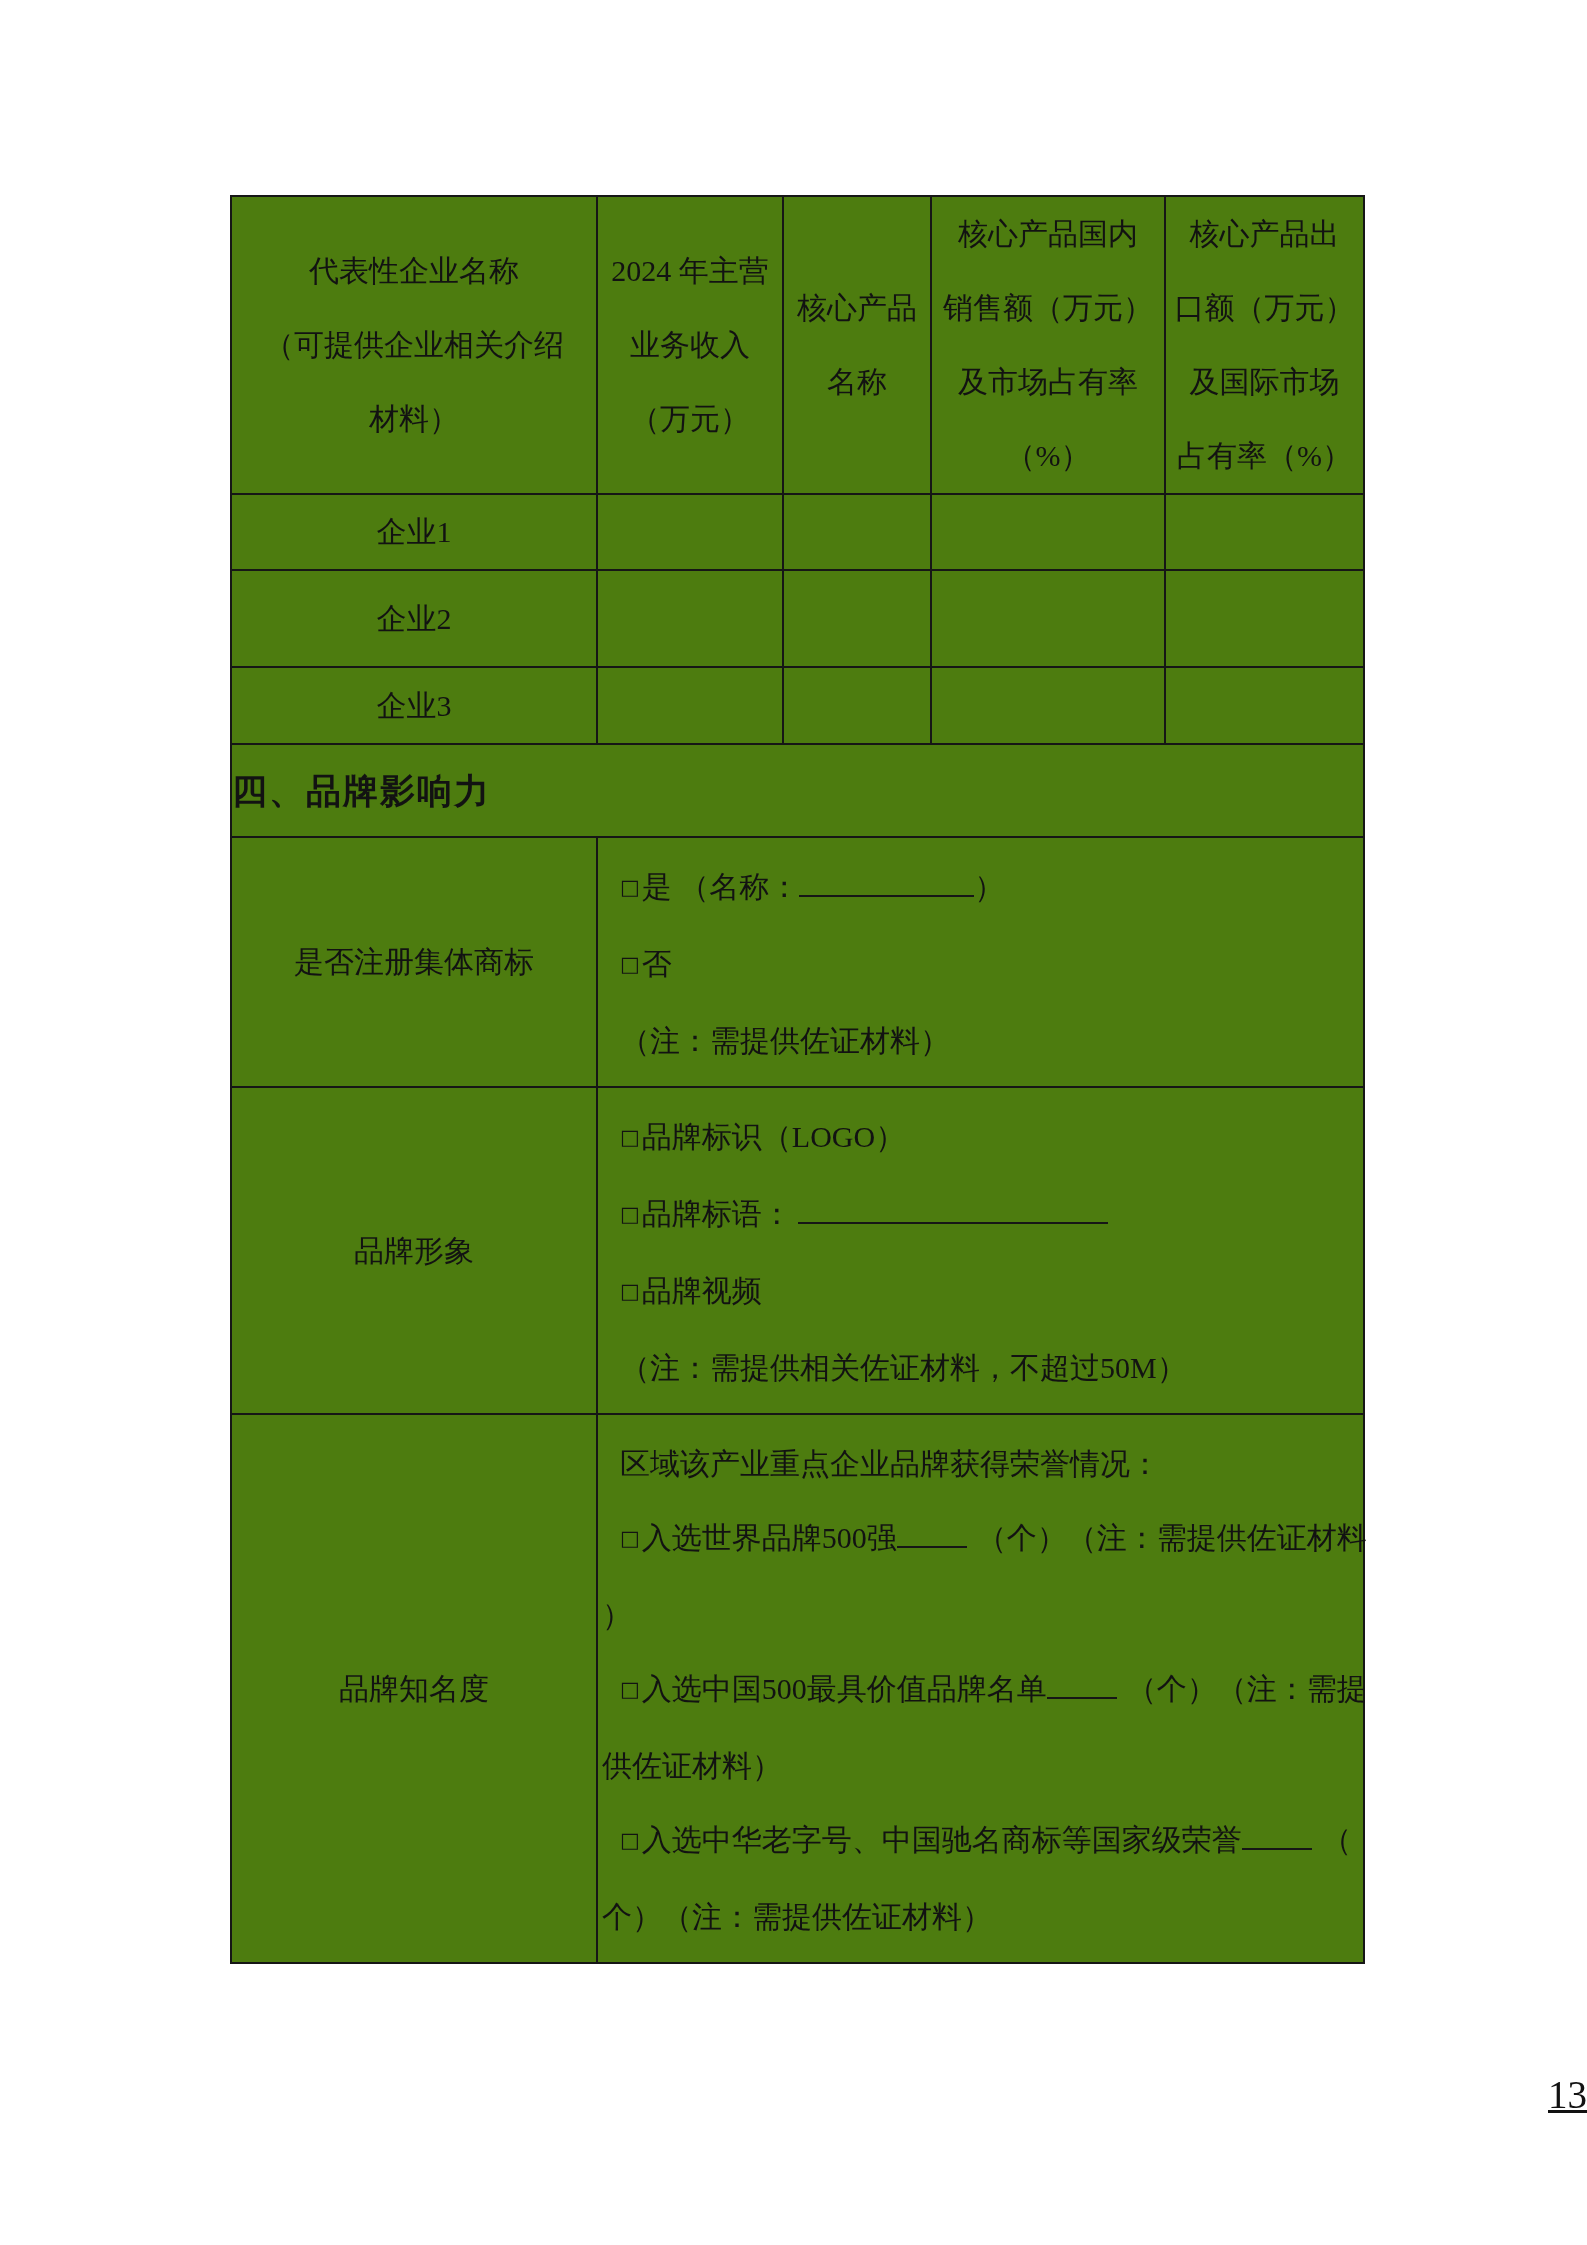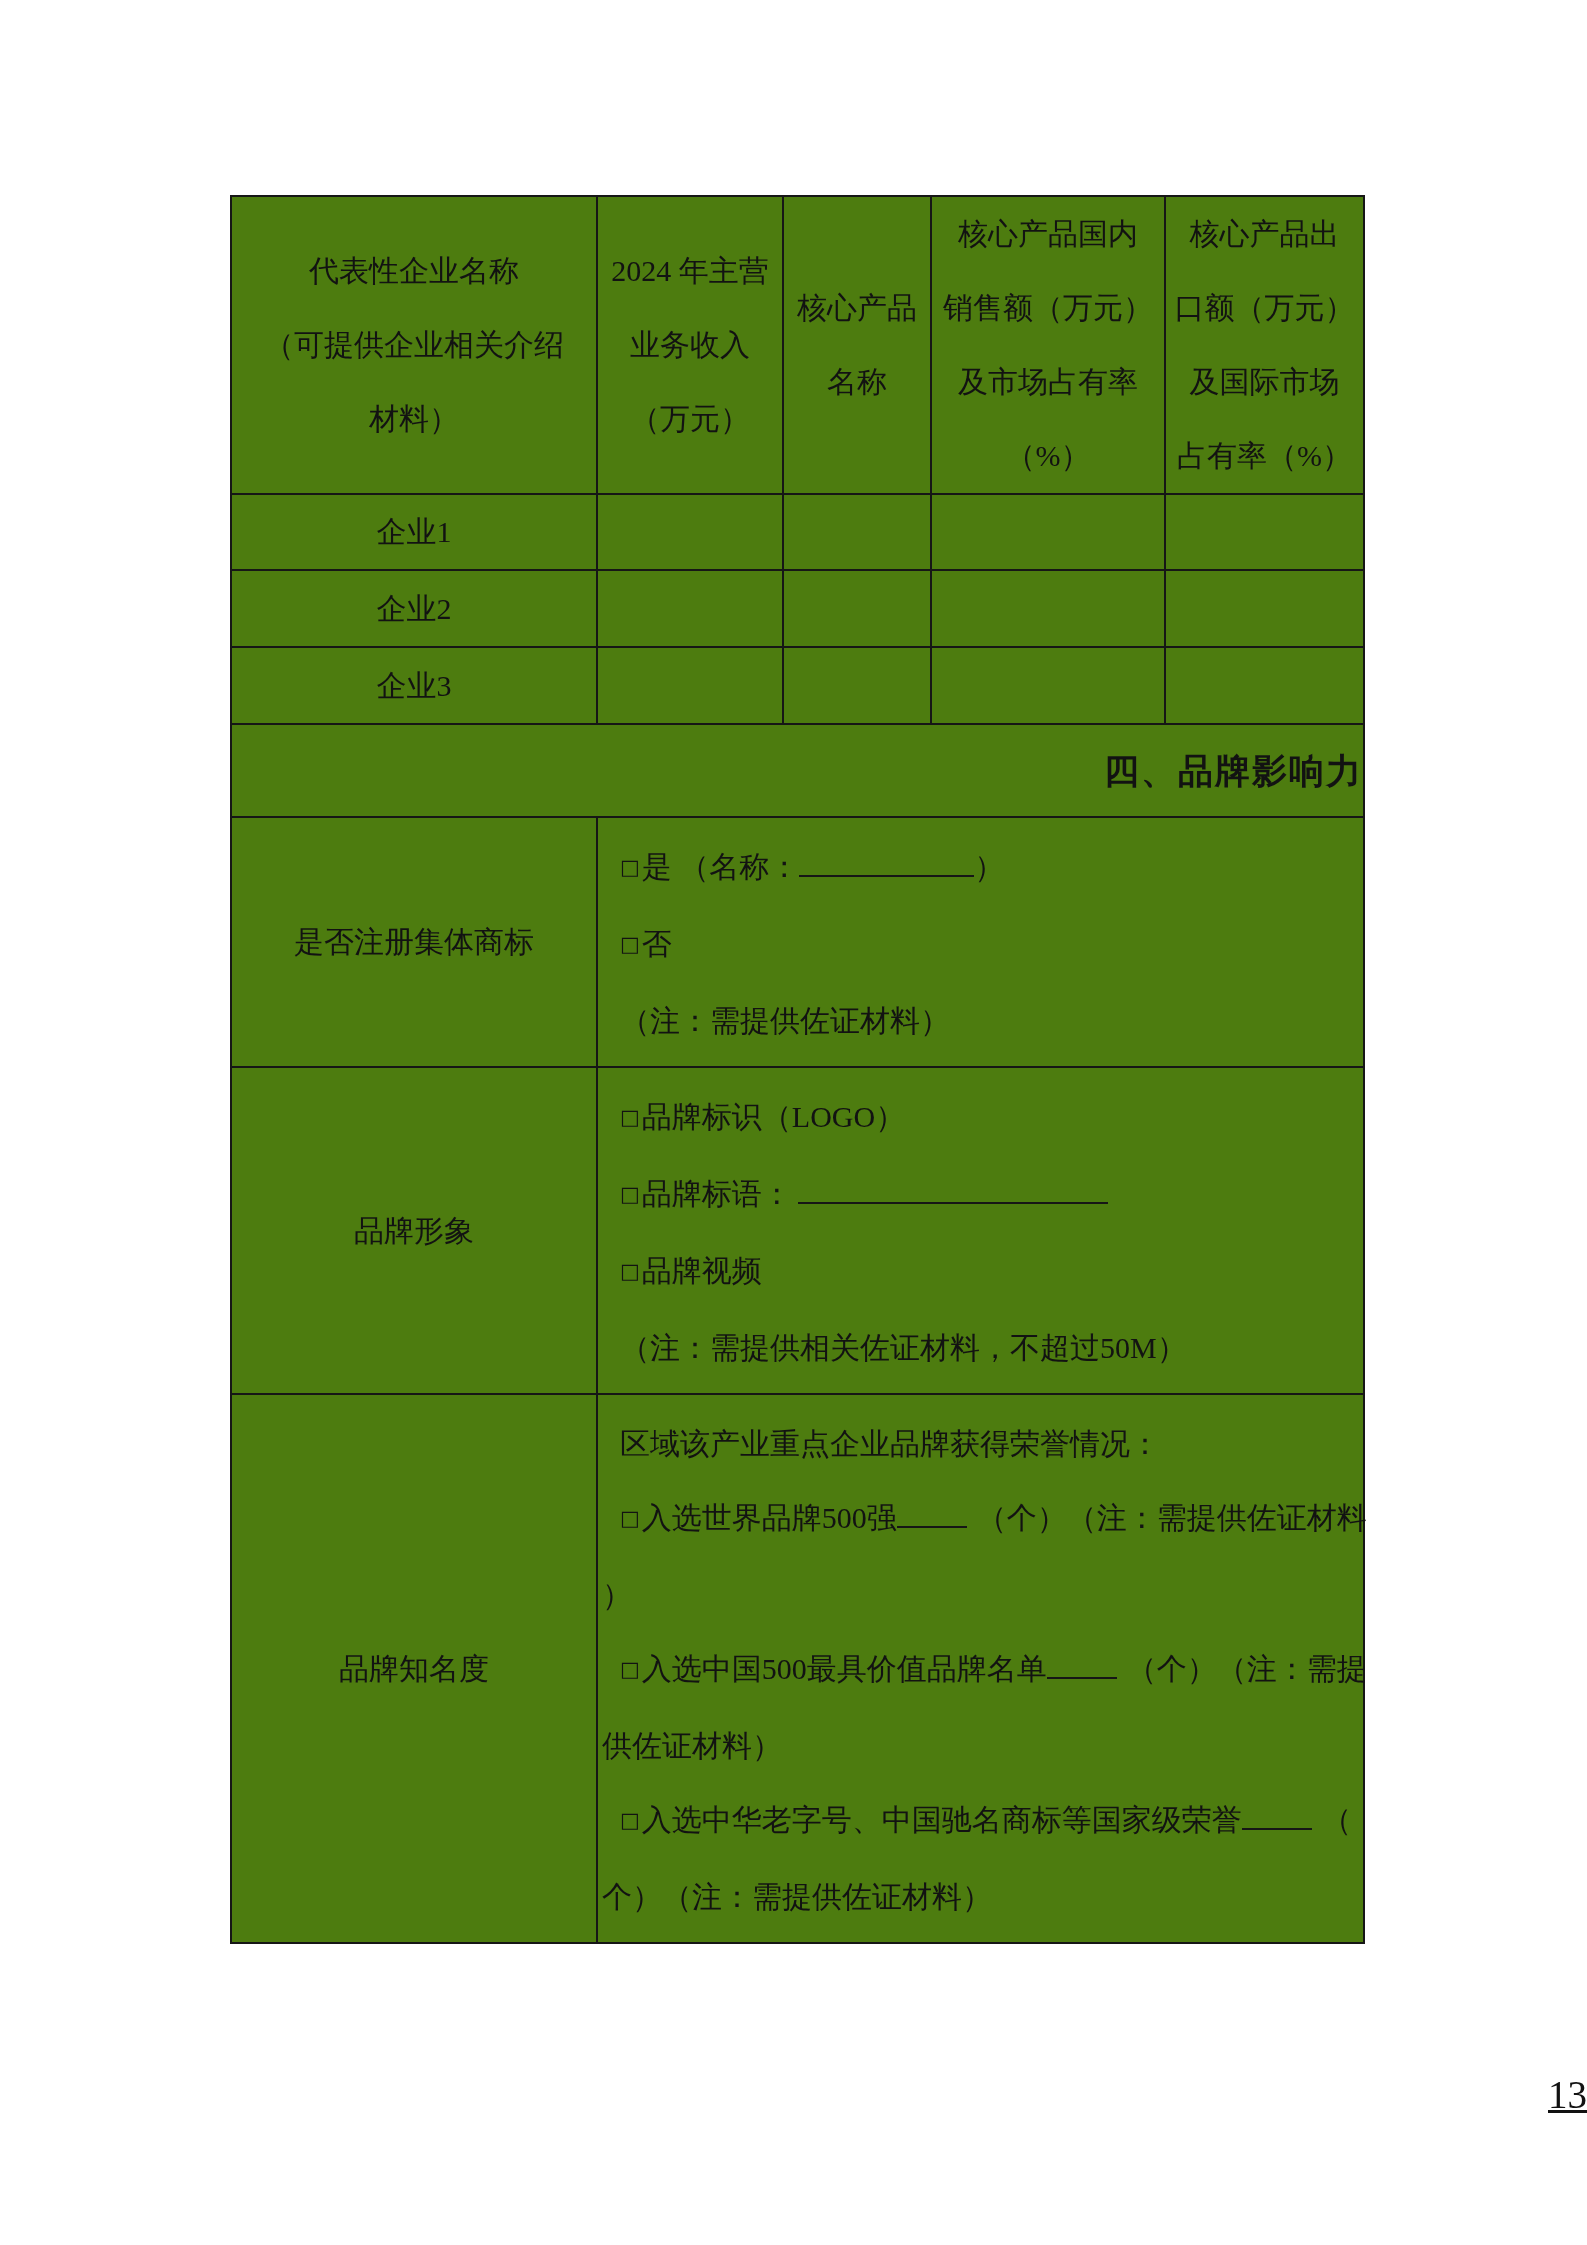--- a/index.html
+++ b/index.html
@@ -44,21 +44,21 @@
     height:34px;
     vertical-align:baseline;
   }
   .blank.b-name{width:175px;}
   .blank.b-slogan{width:310px;margin-left:6px;}
   .blank.b-count{width:70px;margin-right:10px;}
   .section-title{
     font-family:"Liberation Sans","DejaVu Sans",sans-serif;
     font-weight:bold;
     font-size:35px;
-    text-align:right;
+    text-align:left;
     letter-spacing:2px;
   }
   .pagenum{
     position:absolute;
     left:0;right:0;
     top:2072px;
     text-align:right;
     font-size:39px;
     text-decoration:underline;
   }
@@ -107,21 +107,21 @@
       </td>
     </tr>
 
     <tr style="height:63px">
       <td class="c">企业1</td>
       <td></td>
       <td></td>
       <td></td>
       <td></td>
     </tr>
-    <tr style="height:77px">
+    <tr style="height:97px">
       <td class="c">企业2</td>
       <td></td>
       <td></td>
       <td></td>
       <td></td>
     </tr>
     <tr style="height:77px">
       <td class="c">企业3</td>
       <td></td>
       <td></td>

